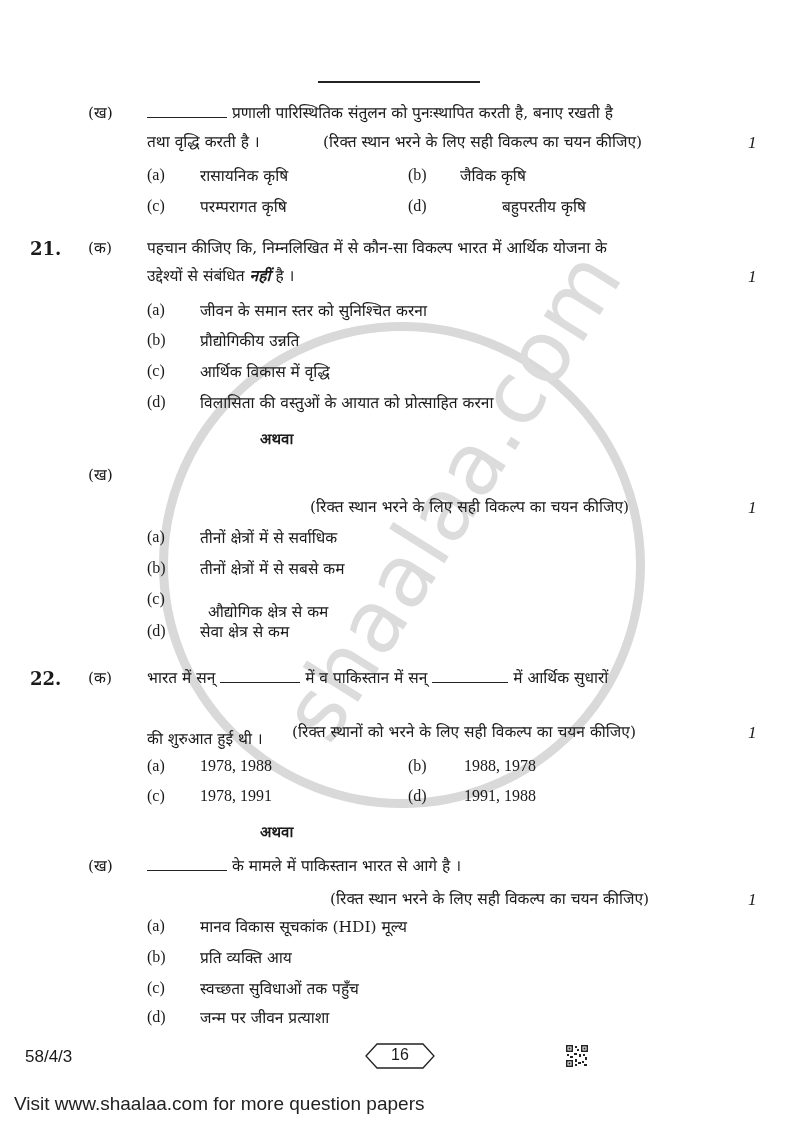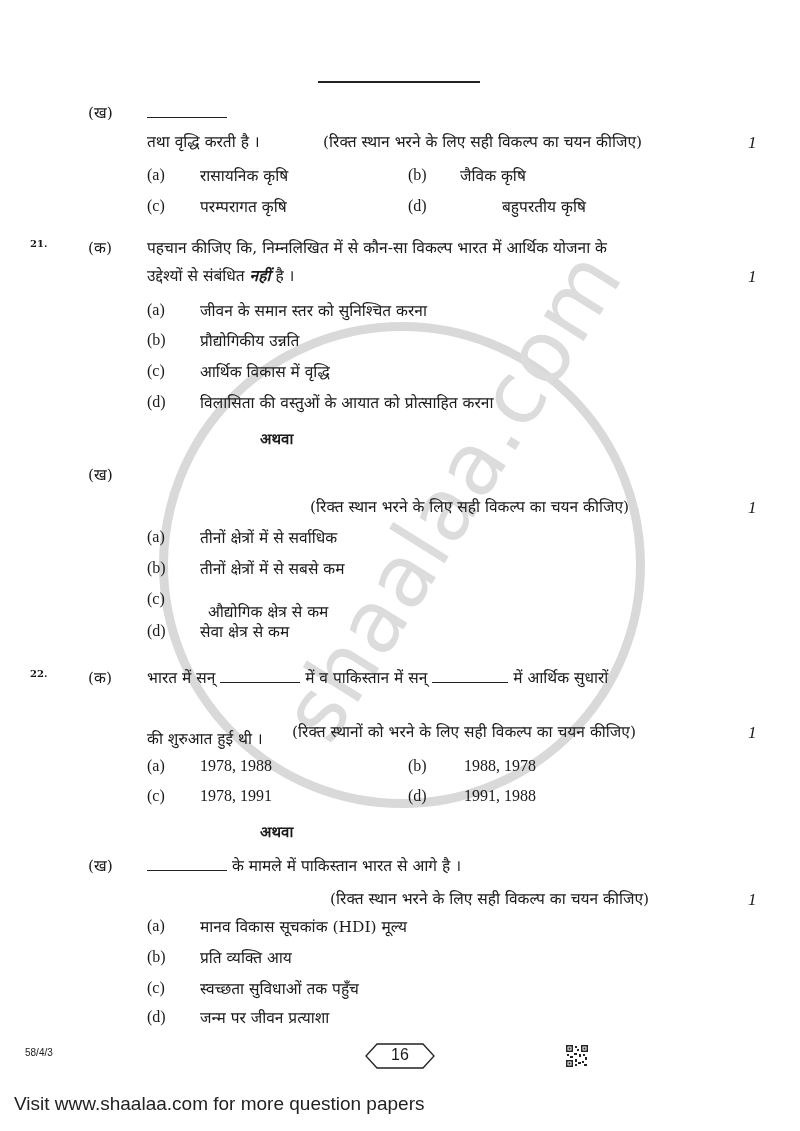--- a/index.html
+++ b/index.html
@@ -1,53 +1,54 @@
 <!DOCTYPE html>
 <html><head>
 <meta charset="utf-8">
 <style>
   html, body { margin: 0; padding: 0; background: #ffffff; }
   body { width: 800px; height: 1131px; position: relative; overflow: hidden;
          font-family: "DejaVu Serif", "Liberation Serif", serif; color: #1a1a1a; }
   .abs { position: absolute; white-space: nowrap; }
   .t { font-size: 15.5px; line-height: 20px; }
   .num { font-family: "Liberation Serif", "DejaVu Serif", serif; font-size: 16px; }
-  .qno { font-family: "DejaVu Serif", serif; font-weight: bold; font-size: 10px; }
+  .qno { font-family: "DejaVu Serif", serif; font-weight: bold; font-size: 18px; }
   .mark { font-family: "Liberation Serif", serif; font-style: italic; font-size: 17px; }
   .blank { display: inline-block; border-bottom: 1px solid #222; height: 14px; vertical-align: baseline; }
   .bold-it { font-weight: bold; font-style: italic; }
   .athva { font-weight: bold; font-size: 15px; }
   .top-rule { position: absolute; left: 318px; top: 81px; width: 162px; height: 2px; background: #222; }
   .watermark { position: absolute; left: 159px; top: 322px; width: 486px; height: 486px;
                border-radius: 50%; border: 9px solid #d9d9d9; box-sizing: border-box; pointer-events: none; }
   .wm-text { position: absolute; left: 215px; top: 520px; font-family: "DejaVu Sans", sans-serif;
              font-size: 86px; color: #dcdcdc; transform: rotate(-58deg); transform-origin: center;
              letter-spacing: 1px; pointer-events: none; width: 380px; text-align: center; }
   .content { position: absolute; left: 0; top: 0; width: 800px; height: 1131px; }
   .hex { position: absolute; left: 365px; top: 1043px; width: 70px; height: 26px; }
   .hex svg { position: absolute; left: 0; top: 0; }
   .hex span { position: absolute; left: 0; top: 3px; width: 70px; text-align: center;
               font-family: "Liberation Sans", sans-serif; font-size: 16px; }
-  .footer-code { font-family: "Liberation Sans", sans-serif; font-size: 10px; }
+  .footer-code { font-family: "Liberation Sans", sans-serif; font-size: 17px; }
   .visit { font-family: "Liberation Sans", sans-serif; font-size: 19px; color: #222; }
   .qr { position: absolute; left: 566px; top: 1045px; width: 22px; height: 22px; }
 </style>
 </head>
 <body>
 
 <div class="watermark"></div>
 <div class="wm-text">shaalaa.com</div>
 
 <div class="content">
 
   <div class="top-rule"></div>
 
   <div class="abs t" style="left:88px;top:103px;">(ख)</div>
   <div class="abs t" style="left:147px;top:103px;">
     <span class="blank" style="width:80px;"></span>
+    <span>प्रणाली पारिस्थितिक संतुलन को पुनःस्थापित करती है, बनाए रखती है</span>
   </div>
   <div class="abs t" style="left:147px;top:132px;">तथा वृद्धि करती है ।</div>
   <div class="abs t" style="left:323px;top:132px;">(रिक्त स्थान भरने के लिए सही विकल्प का चयन कीजिए)</div>
   <div class="abs mark" style="left:748px;top:133px;">1</div>
 
   <div class="abs num" style="left:147px;top:166px;">(a)</div>
   <div class="abs t" style="left:200px;top:166px;">रासायनिक कृषि</div>
   <div class="abs num" style="left:408px;top:166px;">(b)</div>
   <div class="abs t" style="left:460px;top:166px;">जैविक कृषि</div>
   <div class="abs num" style="left:147px;top:197px;">(c)</div>

